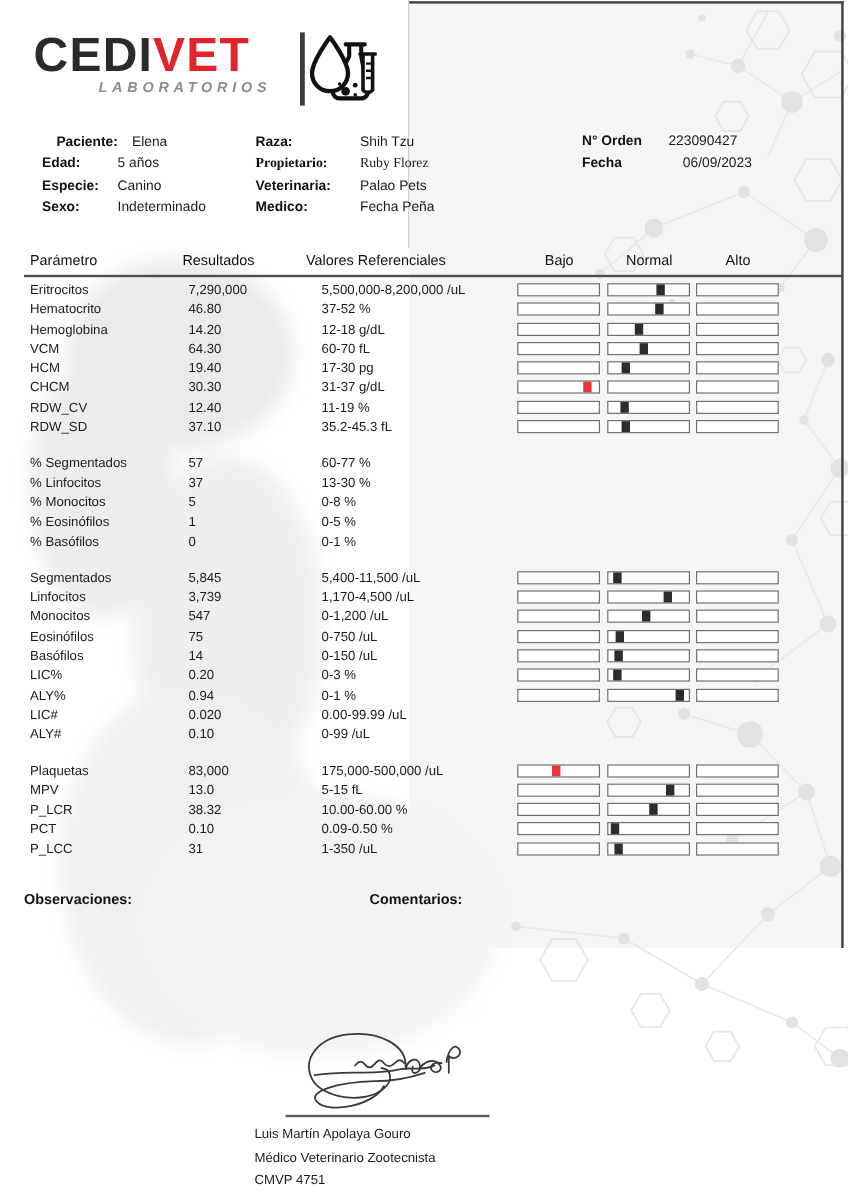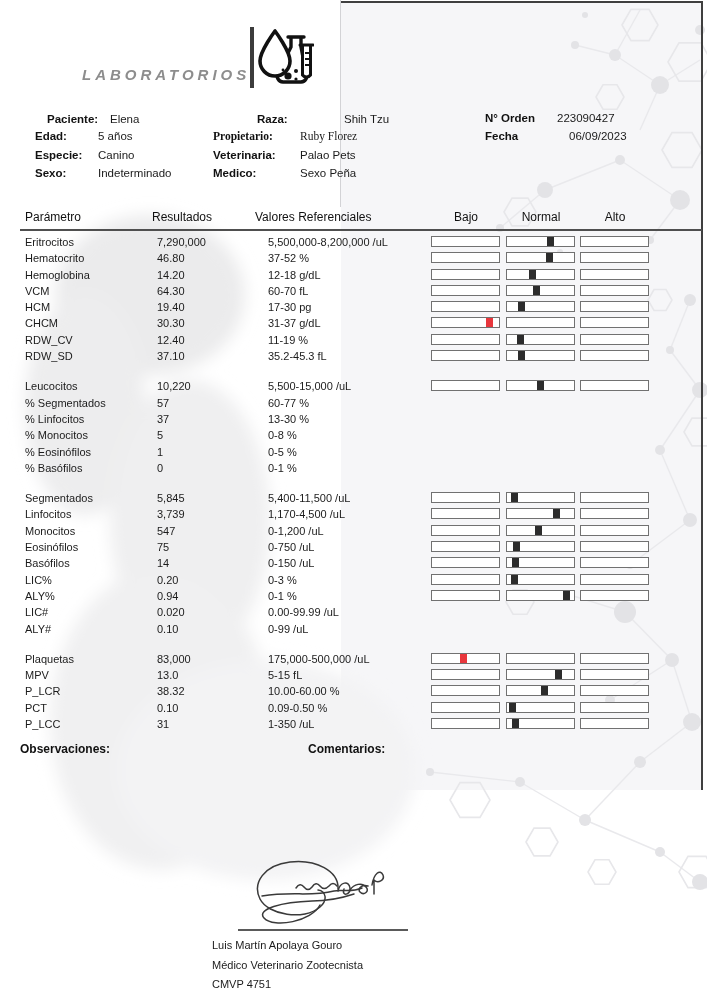--- a/index.html
+++ b/index.html
@@ -10,21 +10,21 @@
   
   .tint{position:absolute; left:341px; top:2px; width:360px; height:788px; background:#f6f6f8;}
   .line-left{position:absolute; left:340px; top:0; width:1px; height:207px; background:#d3d3d6;}
   .line-top{position:absolute; left:341px; top:1px; width:362px; height:2px; background:#3f3f3f;}
   .line-right{position:absolute; left:701px; top:1px; width:2px; height:789px; background:#3f3f3f;}
   svg.bg{position:absolute; left:0; top:0; pointer-events:none;}
   
   .brand{position:absolute; left:28px; top:26px; font-size:40px; font-weight:bold; letter-spacing:1px; line-height:1;}
   .brand .p1{color:#2d2b2a;}
   .brand .p2{color:#e0242a;}
-  .brand-sub{position:absolute; left:82px; top:66px; font-size:15px; font-style:italic; font-weight:bold;
+  .brand-sub{position:absolute; left:82px; top:66px; font-size:12px; font-style:italic; font-weight:bold;
              letter-spacing:4px; color:#8d8d8d;}
   .brand-divider{position:absolute; left:250px; top:27px; width:4px; height:61px; background:#3c3c3c;}
   .brand-icon{position:absolute; left:258px; top:29px;}
   
   .info-line{position:absolute; height:15px; font-size:11.5px; white-space:nowrap;}
   .info-line b{color:#111;}
   
   .tbl-header span{position:absolute; top:210px; font-size:12px; font-weight:normal; color:#111; white-space:nowrap;}
   .tbl-underline{position:absolute; left:20px; top:229px; width:682px; height:2px; background:#4f4f4f;}
   .rows{position:absolute; left:20px; top:234px; width:682px;}
@@ -133,20 +133,23 @@
       <circle cx="520" cy="782" r="5"></circle>
         <circle cx="585" cy="820" r="6"></circle>
         <circle cx="660" cy="852" r="5"></circle>
       <circle cx="700" cy="882" r="8"></circle>
     </g>
   </svg>
   <div class="line-left"></div>
   <div class="line-top"></div>
   <div class="line-right"></div>
 
+  <div class="brand">
+    <span class="p1" style="color: rgb(45, 43, 42);">CEDI</span><span class="p2" style="color: rgb(224, 36, 42);">VET</span>
+  </div>
   <div class="brand-sub">LABORATORIOS</div>
   <div class="brand-divider"></div>
   <svg class="brand-icon" width="56" height="60" viewBox="0 0 56 60">
 
     <path d="M30,8 h16 M33,8 v10 L20,44 a6,6 0 0 0 5,9 h18 a6,6 0 0 0 5,-9 L43,18 v-10" fill="#fff" stroke="#111" stroke-width="3.4" stroke-linecap="round" stroke-linejoin="round"></path>
 
     <path d="M42,16 h13 M44.5,16 v30 a5,5 0 0 0 8,0 v-30" fill="#fff" stroke="#111" stroke-width="3" stroke-linecap="round"></path>
     <line x1="47" y1="24" x2="52" y2="24" stroke="#111" stroke-width="2"></line>
     <line x1="47" y1="30" x2="52" y2="30" stroke="#111" stroke-width="2"></line>
     <line x1="47" y1="36" x2="52" y2="36" stroke="#111" stroke-width="2"></line>
@@ -157,24 +160,24 @@
     <circle cx="38" cy="42" r="2" fill="#111"></circle>
     <circle cx="38" cy="50" r="1.6" fill="#111"></circle>
     <circle cx="25" cy="41" r="1.4" fill="#111"></circle>
   </svg>
 
   <div id="info-host">
       <div class="info-line" style="left: 35px; top: 113px; margin-left: 12px;"><b>Paciente:</b><span style="position: absolute; left: 63px;">Elena</span></div>
       <div class="info-line" style="left: 35px; top: 130px;"><b>Edad:</b><span style="position: absolute; left: 63px;">5 años</span></div>
       <div class="info-line" style="left: 35px; top: 149px;"><b>Especie:</b><span style="position: absolute; left: 63px;">Canino</span></div>
       <div class="info-line" style="left: 35px; top: 167px;"><b>Sexo:</b><span style="position: absolute; left: 63px;">Indeterminado</span></div>
-      <div class="info-line" style="left: 213px; top: 113px; margin-left: 44px;"><b>Raza:</b><span style="position: absolute; left: 87px;">Shih Tzu</span></div>
+      <div class="info-line" style="left: 213px; top: 113px;"><b>Raza:</b><span style="position: absolute; left: 87px;">Shih Tzu</span></div>
       <div class="info-line" style="left: 213px; top: 130px; font-family: Liberation Serif, serif;"><b>Propietario:</b><span style="position: absolute; left: 87px;">Ruby Florez</span></div>
       <div class="info-line" style="left: 213px; top: 149px;"><b>Veterinaria:</b><span style="position: absolute; left: 87px;">Palao Pets</span></div>
-      <div class="info-line" style="left: 213px; top: 167px;"><b>Medico:</b><span style="position: absolute; left: 87px;">Sexo Peña</span></div>
+      <div class="info-line" style="left: 213px; top: 167px;"><b>Medico:</b><span style="position: absolute; left: 87px;">Fecha Peña</span></div>
       <div class="info-line" style="left: 485px; top: 112px;"><b>N° Orden</b><span style="position: absolute; left: 72px;">223090427</span></div>
       <div class="info-line" style="left: 485px; top: 130px;"><b>Fecha</b><span style="position: absolute; left: 72px; padding-left: 12px;">06/09/2023</span></div>
     </div>
 
   <div class="tbl-header">
     <span style="left:25px">Parámetro</span>
     <span style="left:152px">Resultados</span>
     <span style="left:255px">Valores Referenciales</span>
     <span style="left:431px;width:70px;text-align:center">Bajo</span>
     <span style="left:506px;width:70px;text-align:center">Normal</span>
@@ -259,30 +262,20 @@
           <span class="result">37.10</span>
           <span class="ref">35.2-45.3 fL</span>
           <div class="box b1"></div>
           <div class="box b2">
             <div class="marker" style="left: 11.4px; background: rgb(44, 44, 44);"></div>
           </div>
           <div class="box b3"></div>
         </div>
       </div>
       <div class="block">
-        <div class="row">
-          <span class="param">Leucocitos</span>
-          <span class="result">10,220</span>
-          <span class="ref">5,500-15,000 /uL</span>
-          <div class="box b1"></div>
-          <div class="box b2">
-            <div class="marker" style="left: 30px; background: rgb(44, 44, 44);"></div>
-          </div>
-          <div class="box b3"></div>
-        </div>
         <div class="row">
           <span class="param">% Segmentados</span>
           <span class="result">57</span>
           <span class="ref">60-77 %</span>
         </div>
         <div class="row">
           <span class="param">% Linfocitos</span>
           <span class="result">37</span>
           <span class="ref">13-30 %</span>
         </div>

